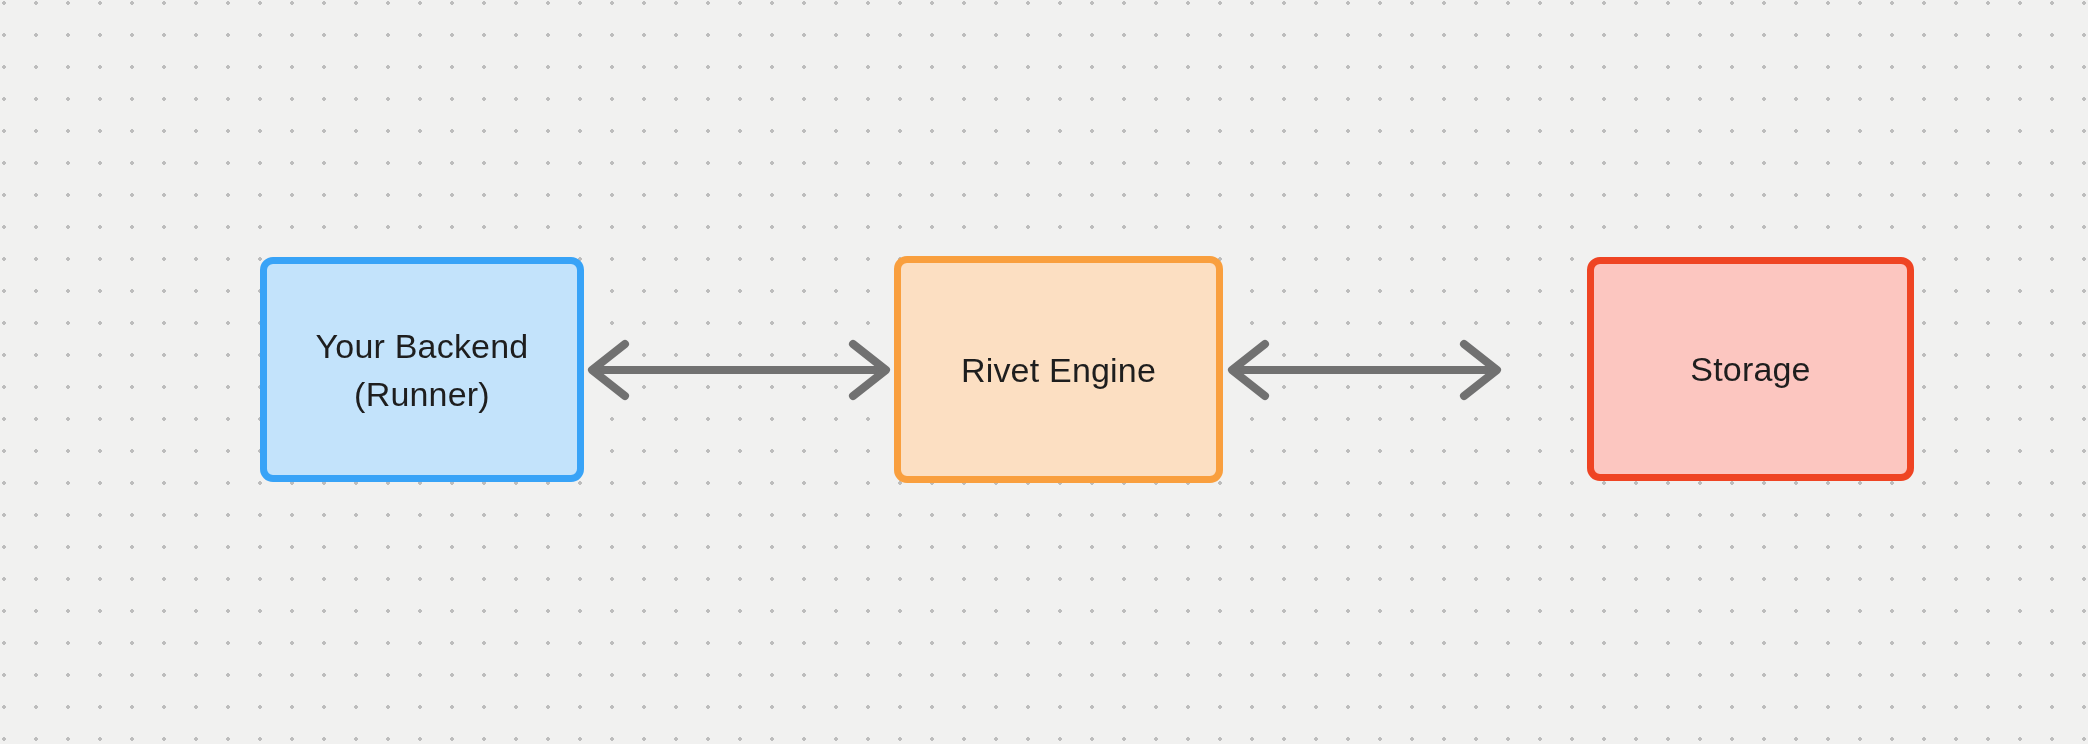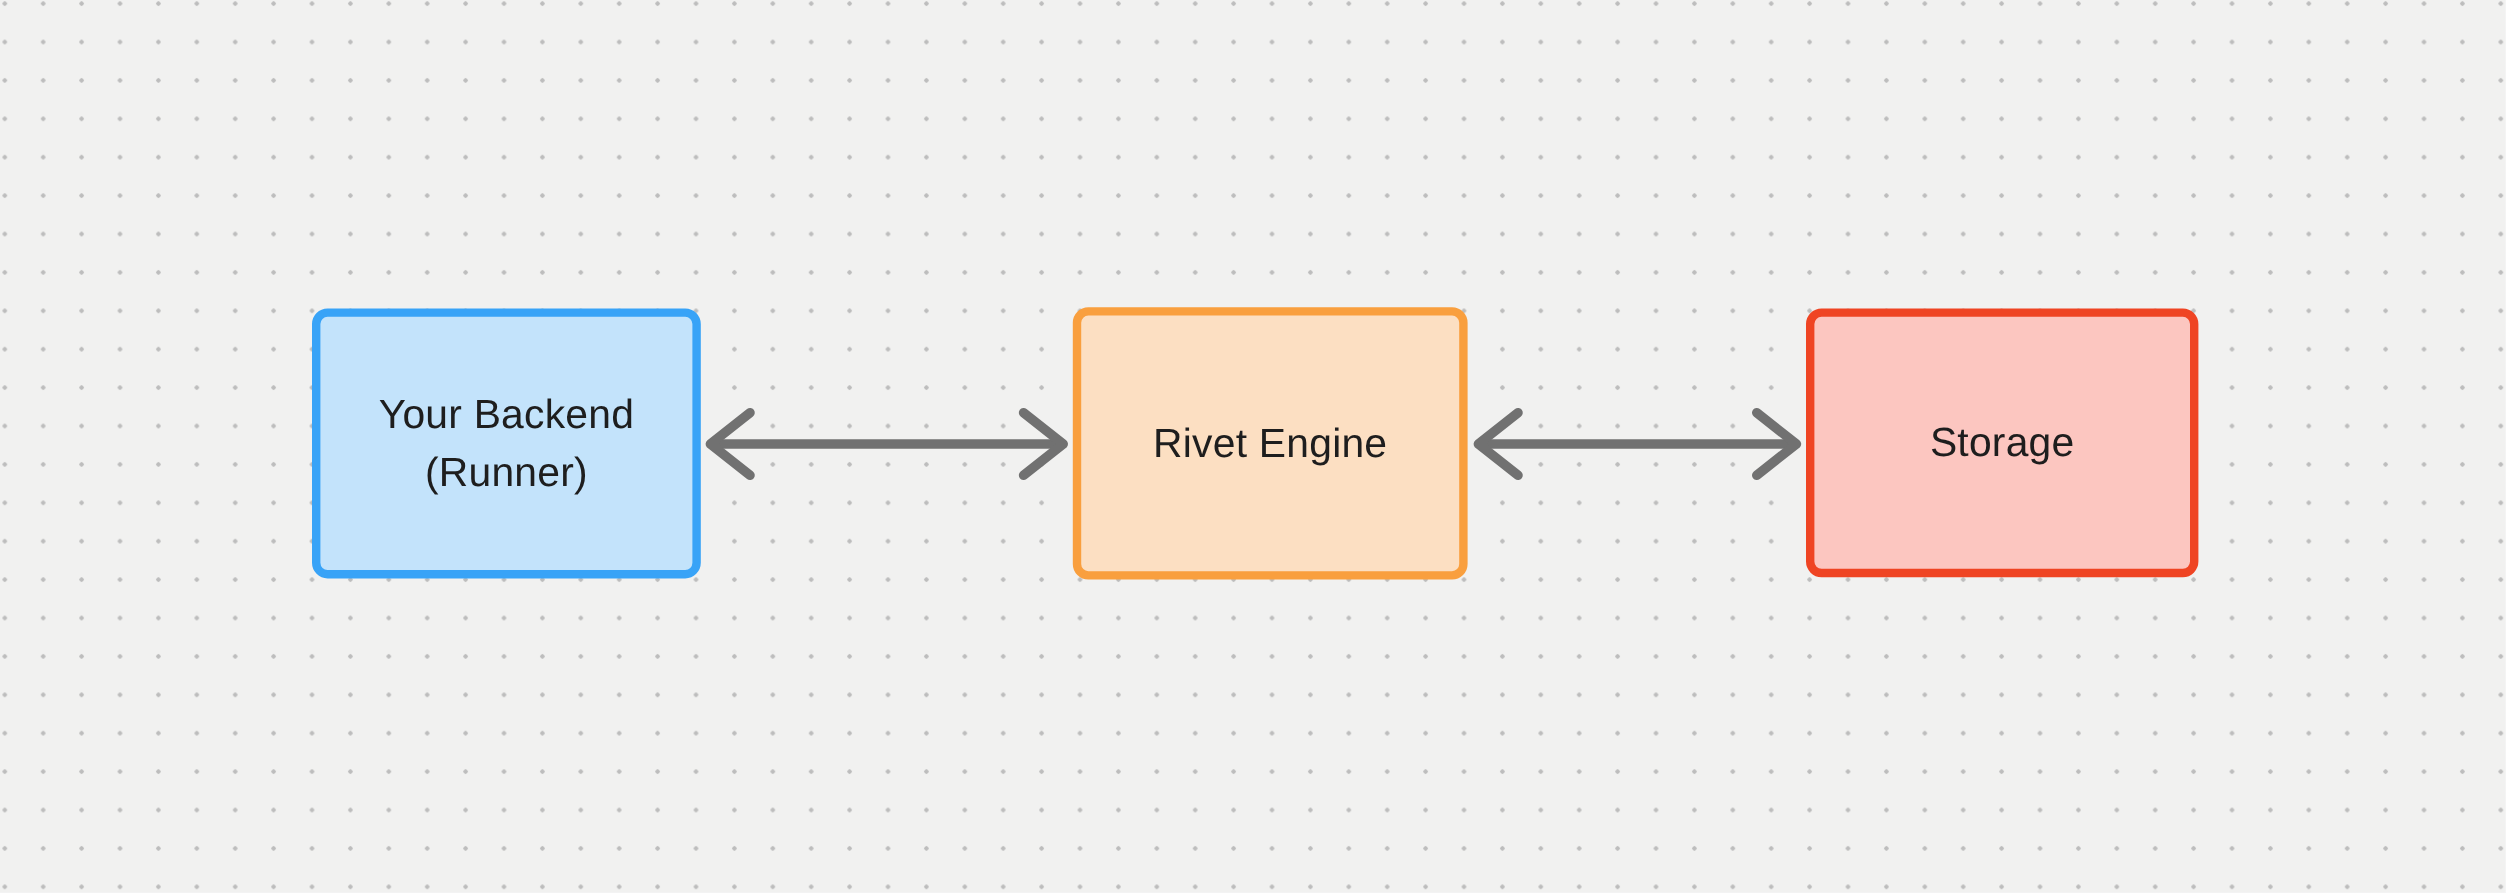--- a/index.html
+++ b/index.html
@@ -73,19 +73,19 @@
     </div>
   </div>
 
   <div class="node" style="left: 894px; top: 256px; width: 329px; height: 227px; border-color: rgb(249, 159, 62); background-color: rgb(252, 223, 194); color: rgb(30, 30, 30);">
     <div class="node-label">
       <span class="line">Rivet Engine</span>
 
     </div>
   </div>
 
-  <div class="node" style="left: 1505px; top: 257px; width: 327px; height: 224px; border-color: rgb(239, 68, 35); background-color: rgb(252, 198, 192); color: rgb(30, 30, 30); text-align: center;">
+  <div class="node" style="left: 1587px; top: 257px; width: 327px; height: 224px; border-color: rgb(239, 68, 35); background-color: rgb(252, 198, 192); color: rgb(30, 30, 30); text-align: center;">
     <div class="node-label">
       <span class="line">Storage</span>
     </div>
   </div>
 
 </div>
 
 </body></html>

